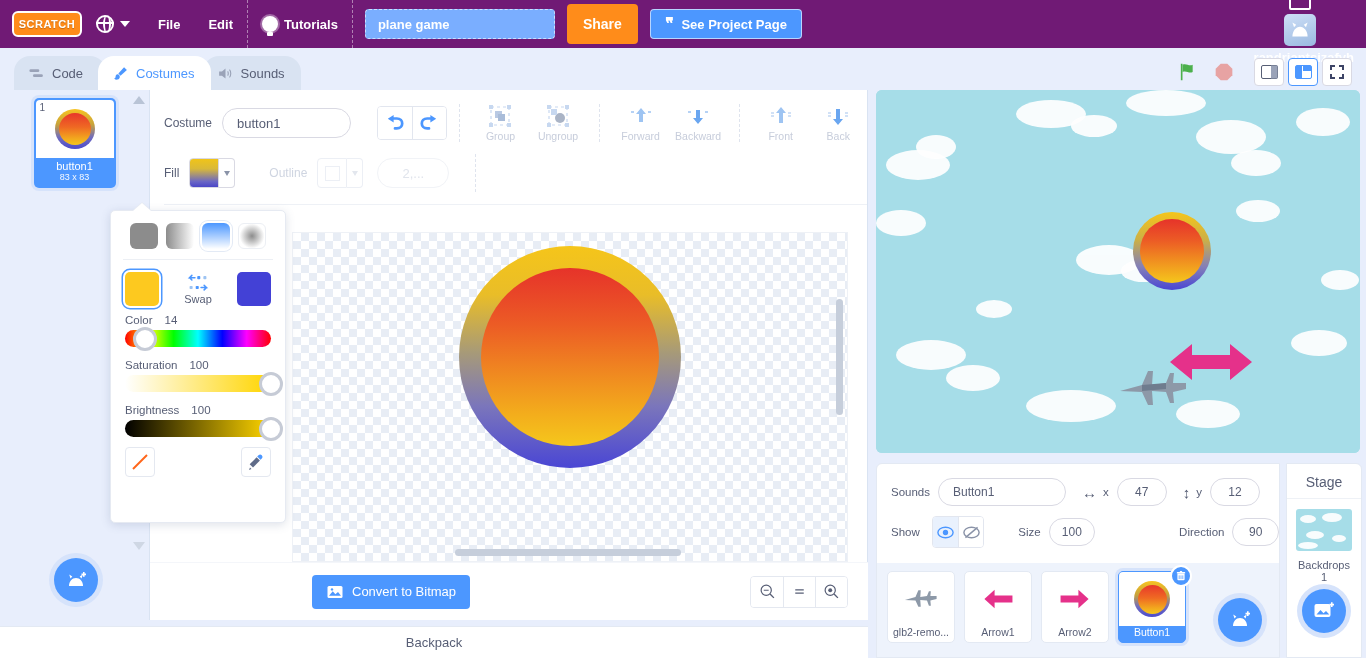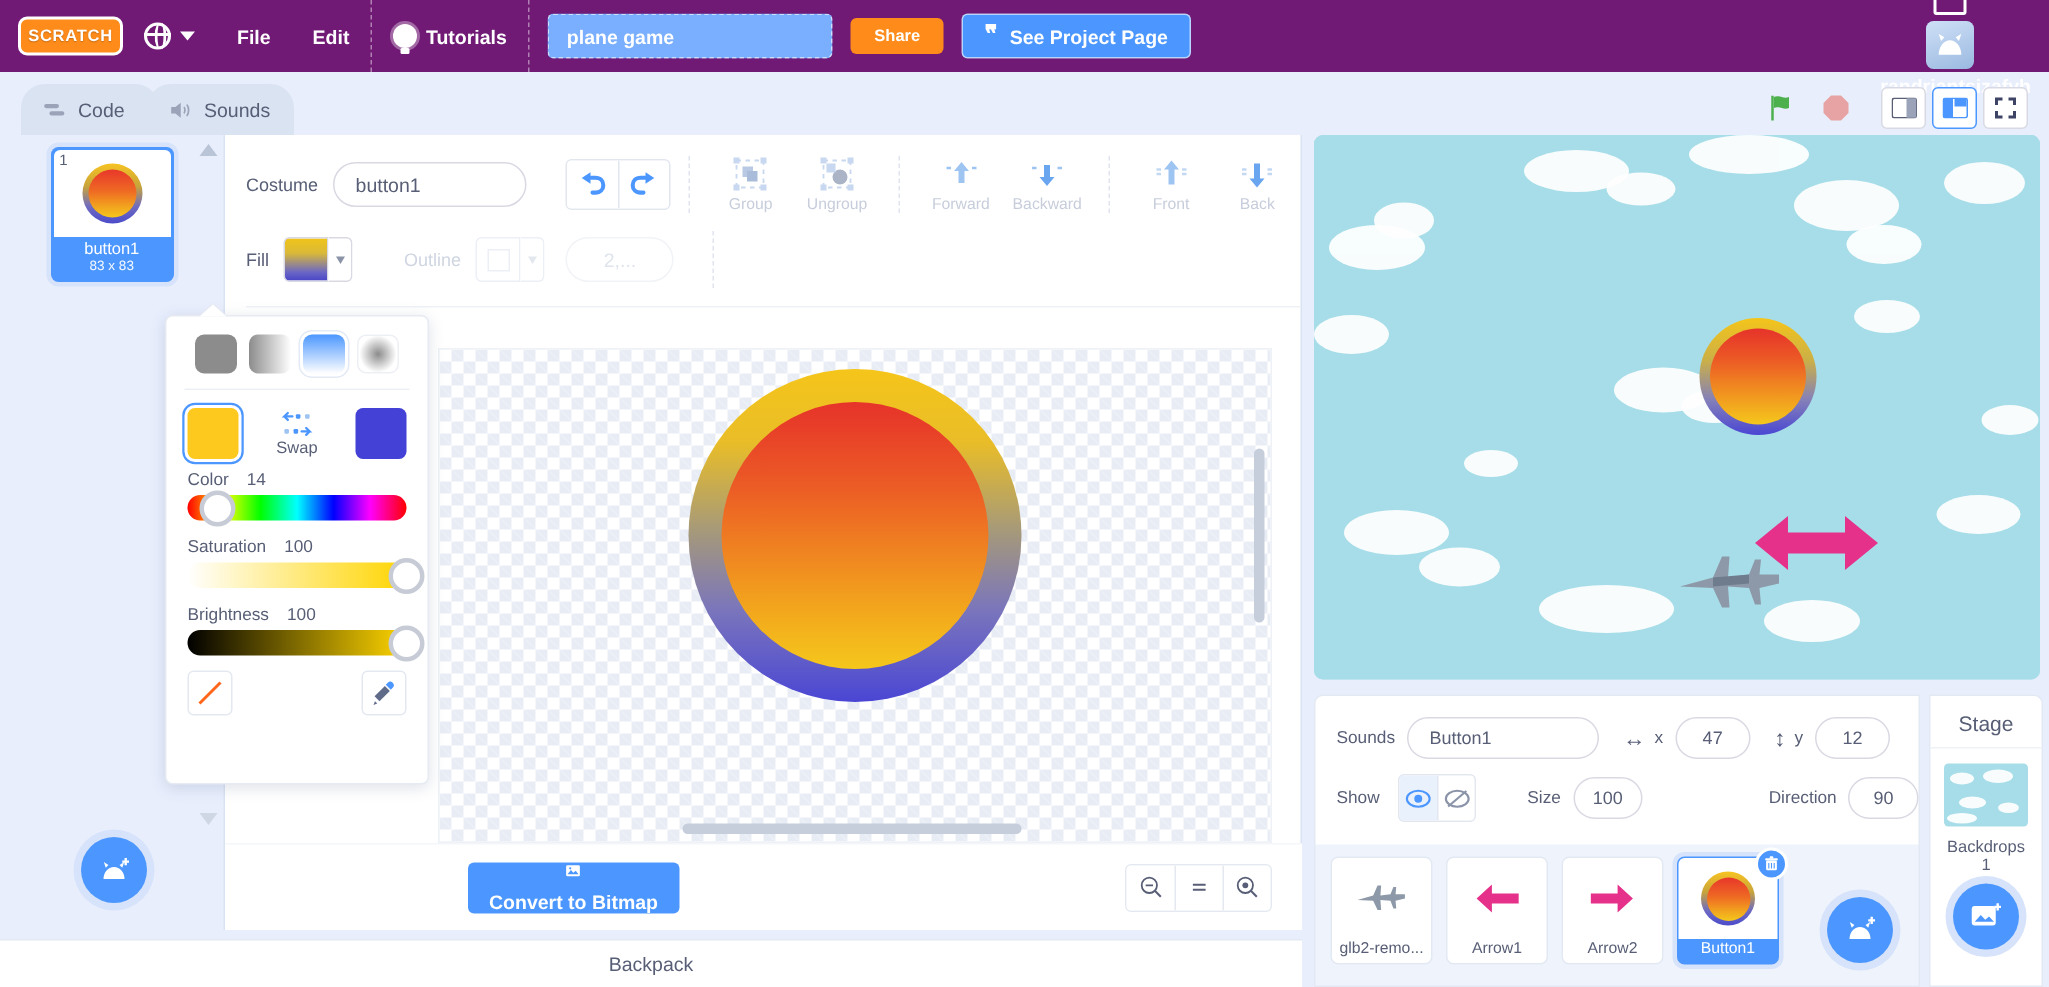--- a/index.html
+++ b/index.html
@@ -51,22 +51,22 @@
     box-shadow:0 0 0 2px rgba(255,255,255,.35);
   }
   .bulb:after{content:"";position:absolute;left:5px;bottom:-4px;width:6px;height:4px;background:#fff;border-radius:1px;}
   .proj-title {
     margin-left:12px; width:190px; height:30px; border-radius:4px;
     background:#7aaeff; border:1px dashed rgba(255,255,255,.6);
     color:#fff; font-size:13px; font-weight:bold;
     display:flex; align-items:center; padding:0 12px;
   }
   .share-btn {
-    margin-left:12px; height:24px; padding:0 16px; border-radius:4px;
-    background:#ff8c1a; color:#fff; font-size:11px; font-weight:bold;
+    margin-left:12px; height:40px; padding:0 16px; border-radius:4px;
+    background:#ff8c1a; color:#fff; font-size:14px; font-weight:bold;
     display:flex; align-items:center; cursor:pointer;
   }
   .seeproj-btn {
     margin-left:12px; height:30px; padding:0 14px; border-radius:4px;
     background:#4c97ff; border:1px solid rgba(255,255,255,.6);
     color:#fff; font-size:13px; font-weight:bold;
     display:flex; align-items:center; gap:8px; cursor:pointer;
   }
   .quote-ico { font-size:16px; transform:scaleX(-1); line-height:1; }
   .mb-right { margin-left:auto; display:flex; align-items:center; gap:4px; padding-right:12px;flex-direction:column; }
@@ -215,21 +215,21 @@
   }
   .hscroll{
     position:absolute;left:162px;bottom:5px;width:226px;height:7px;border-radius:4px;background:#c6cedb;
   }
   .paint-bottom{
     position:absolute;left:0;bottom:0;width:718px;height:58px;background:#fff;
     display:flex;align-items:center;padding:0 20px;border-top:1px solid #f4f6fa;
   }
   .conv-btn{
     margin-left:142px;height:34px;padding:0 14px;border-radius:4px;background:#4c97ff;color:#fff;
-    font-size:13px;font-weight:bold;display:flex;align-items:center;gap:8px;cursor:pointer;flex-direction:column;
+    font-size:13px;font-weight:normal;display:flex;align-items:center;gap:8px;cursor:pointer;
   }
   .conv-btn svg{width:18px;height:18px;}
   .zoomgrp{margin-left:auto;display:flex;border:1px solid #e4e8f0;border-radius:4px;overflow:hidden;}
   .zbtn{width:32px;height:30px;background:#fff;display:flex;align-items:center;justify-content:center;cursor:pointer;}
   .zbtn + .zbtn{border-left:1px solid #e4e8f0;}
 
   
   .picker{
     position:absolute;left:110px;top:210px;width:176px;height:313px;
     background:#fff;border:1px solid #e6eaf2;border-radius:5px;
@@ -398,20 +398,27 @@
   </div>
 
   <div class="tabrow">
     <div class="tab">
       <svg viewBox="0 0 24 24">
         <rect x="2" y="6" width="14" height="4" rx="2" fill="#9aa3b8"></rect>
         <rect x="7" y="13" width="14" height="4" rx="2" fill="#9aa3b8"></rect>
       </svg>
       <span>Code</span>
     </div>
+    <div class="tab active">
+      <svg viewBox="0 0 24 24">
+        <path d="M17 3 9 12l3 3 9-8z" fill="#4c97ff"></path>
+        <path d="M8 13c-2 0-3 1.5-3 4 0 1-1 2-2 2 1.5 1.5 3 2 5 1.5 2-.5 3-2 3-4 0-2-1.5-3.5-3-3.5z" fill="#4c97ff"></path>
+      </svg>
+      <span>Costumes</span>
+    </div>
     <div class="tab">
       <svg viewBox="0 0 24 24">
         <path d="M3 9v6h4l5 4V5L7 9z" fill="#9aa3b8"></path>
         <path d="M15 9c1.2 1.2 1.2 4.8 0 6" stroke="#9aa3b8" stroke-width="1.6" fill="none"></path>
         <path d="M17.6 6.6c2.4 2.4 2.4 8.4 0 10.8" stroke="#9aa3b8" stroke-width="1.6" fill="none"></path>
       </svg>
       <span>Sounds</span>
     </div>
 
     <div class="tabspacer"></div>

